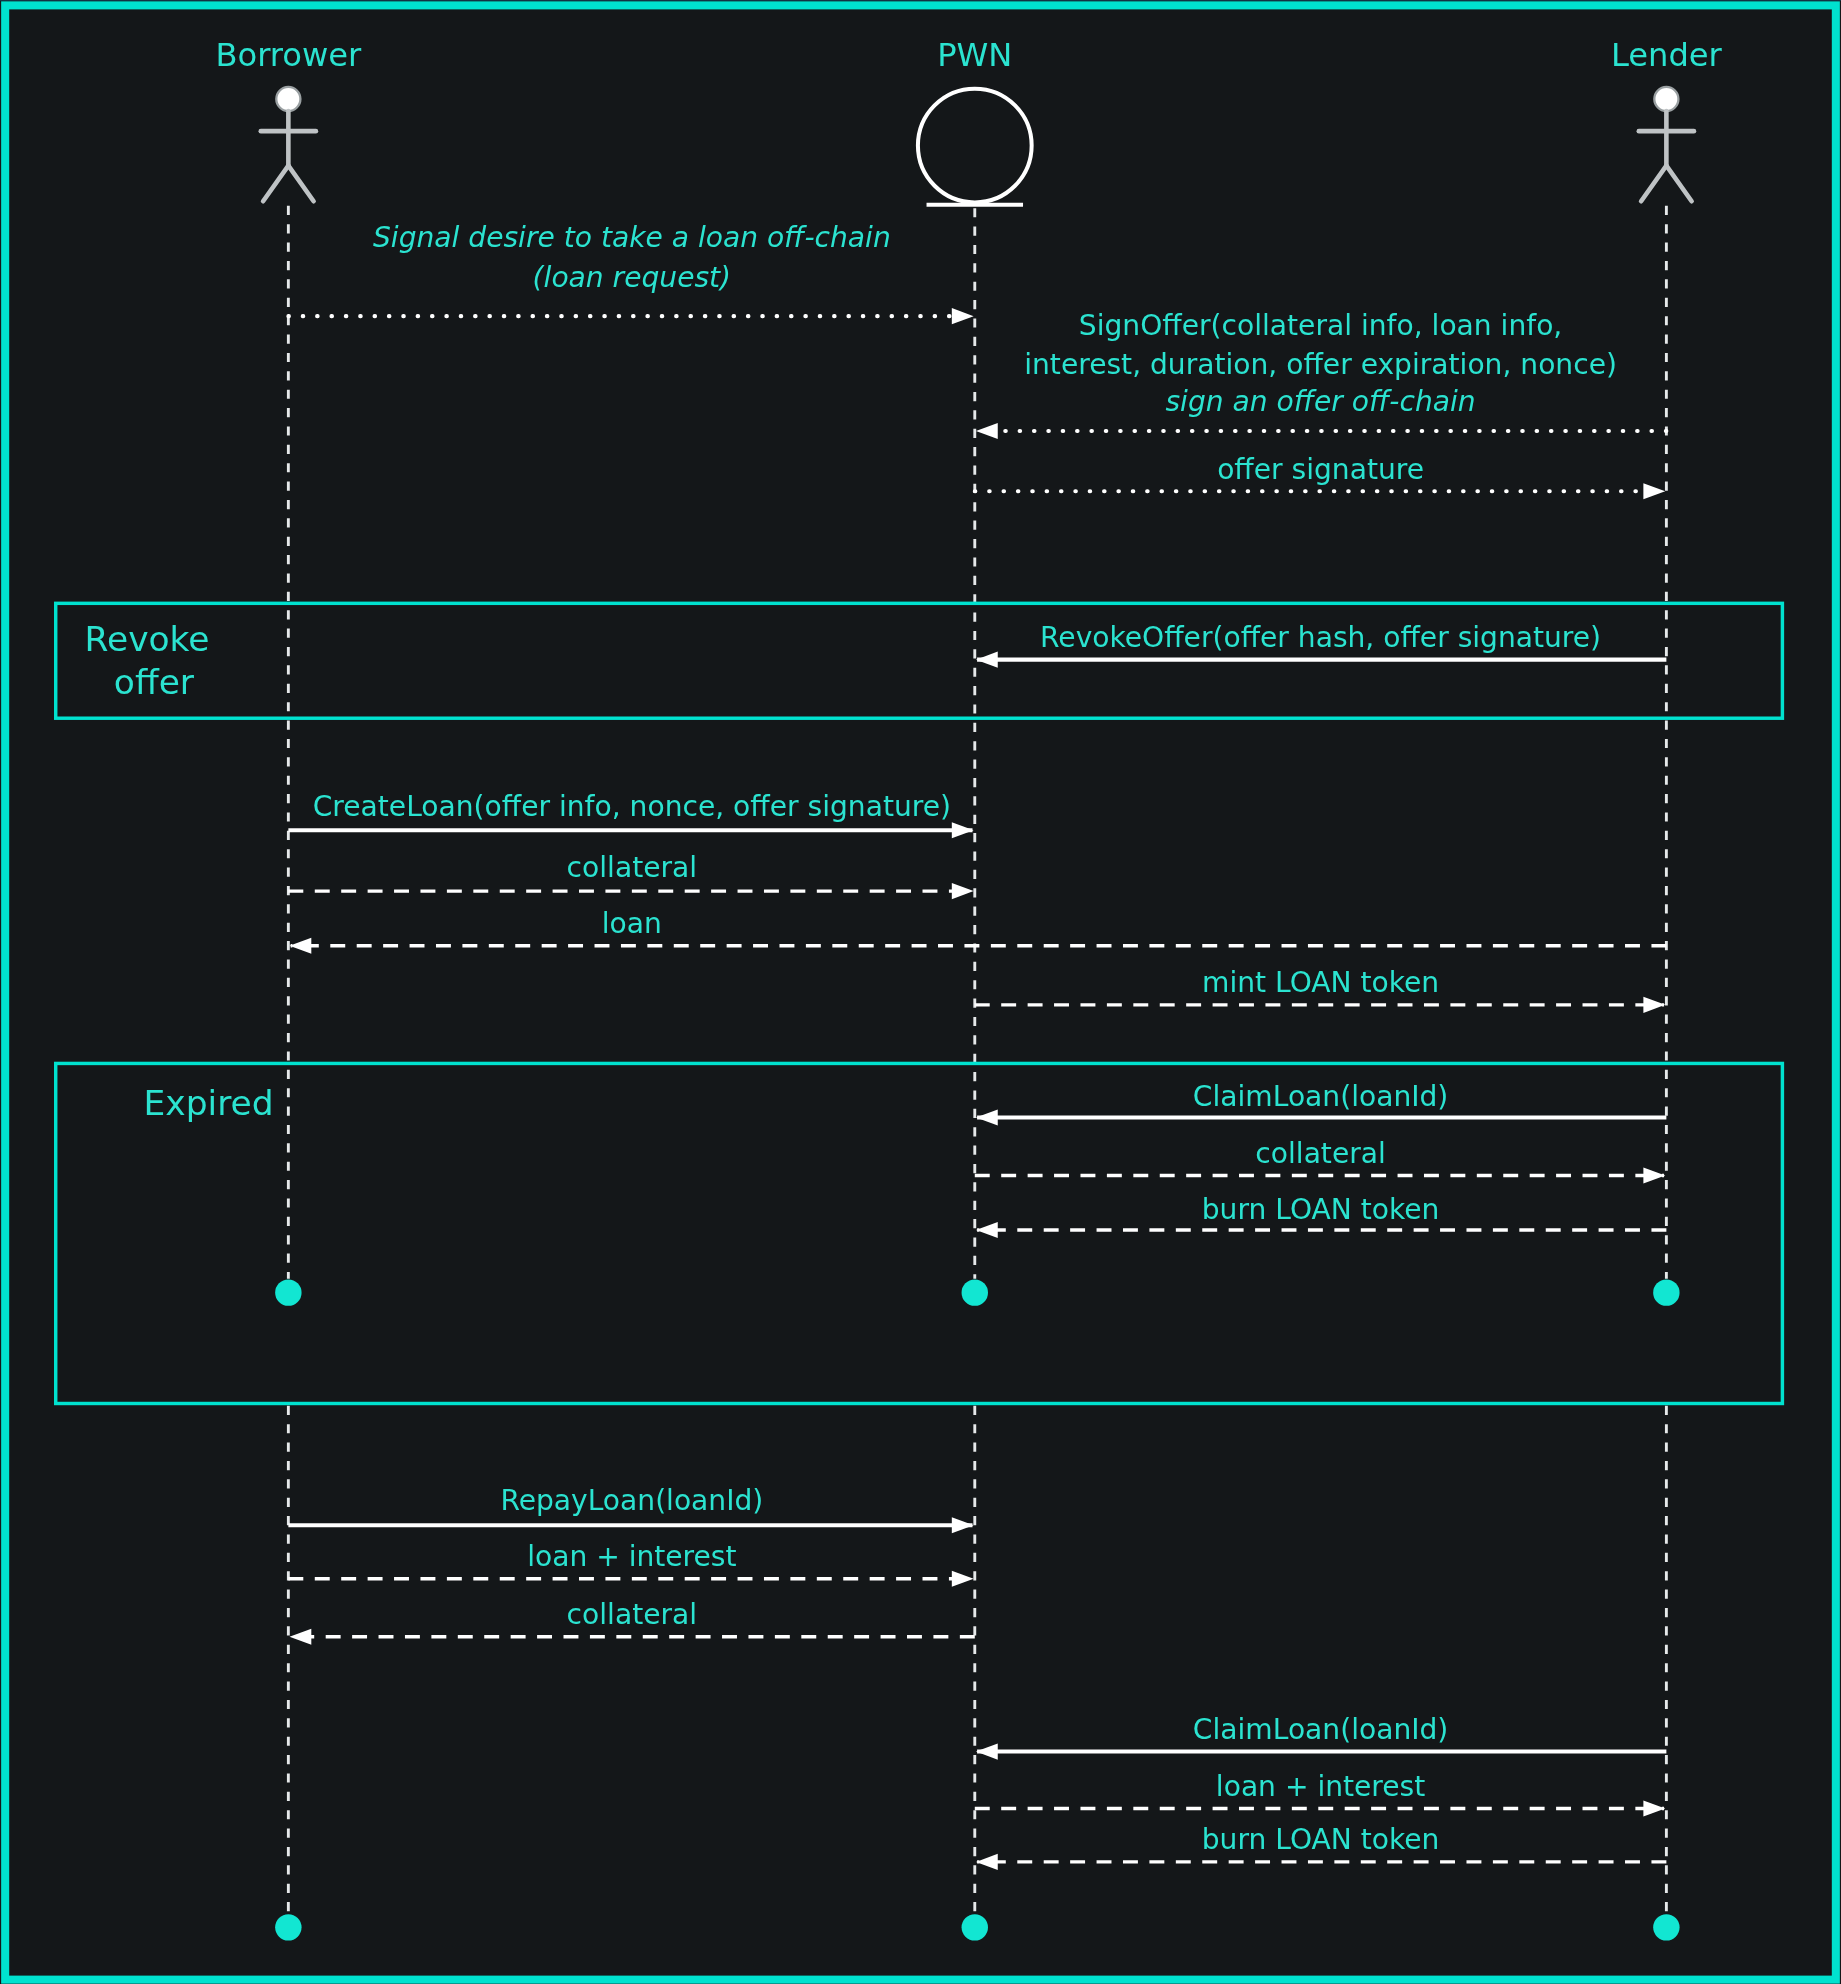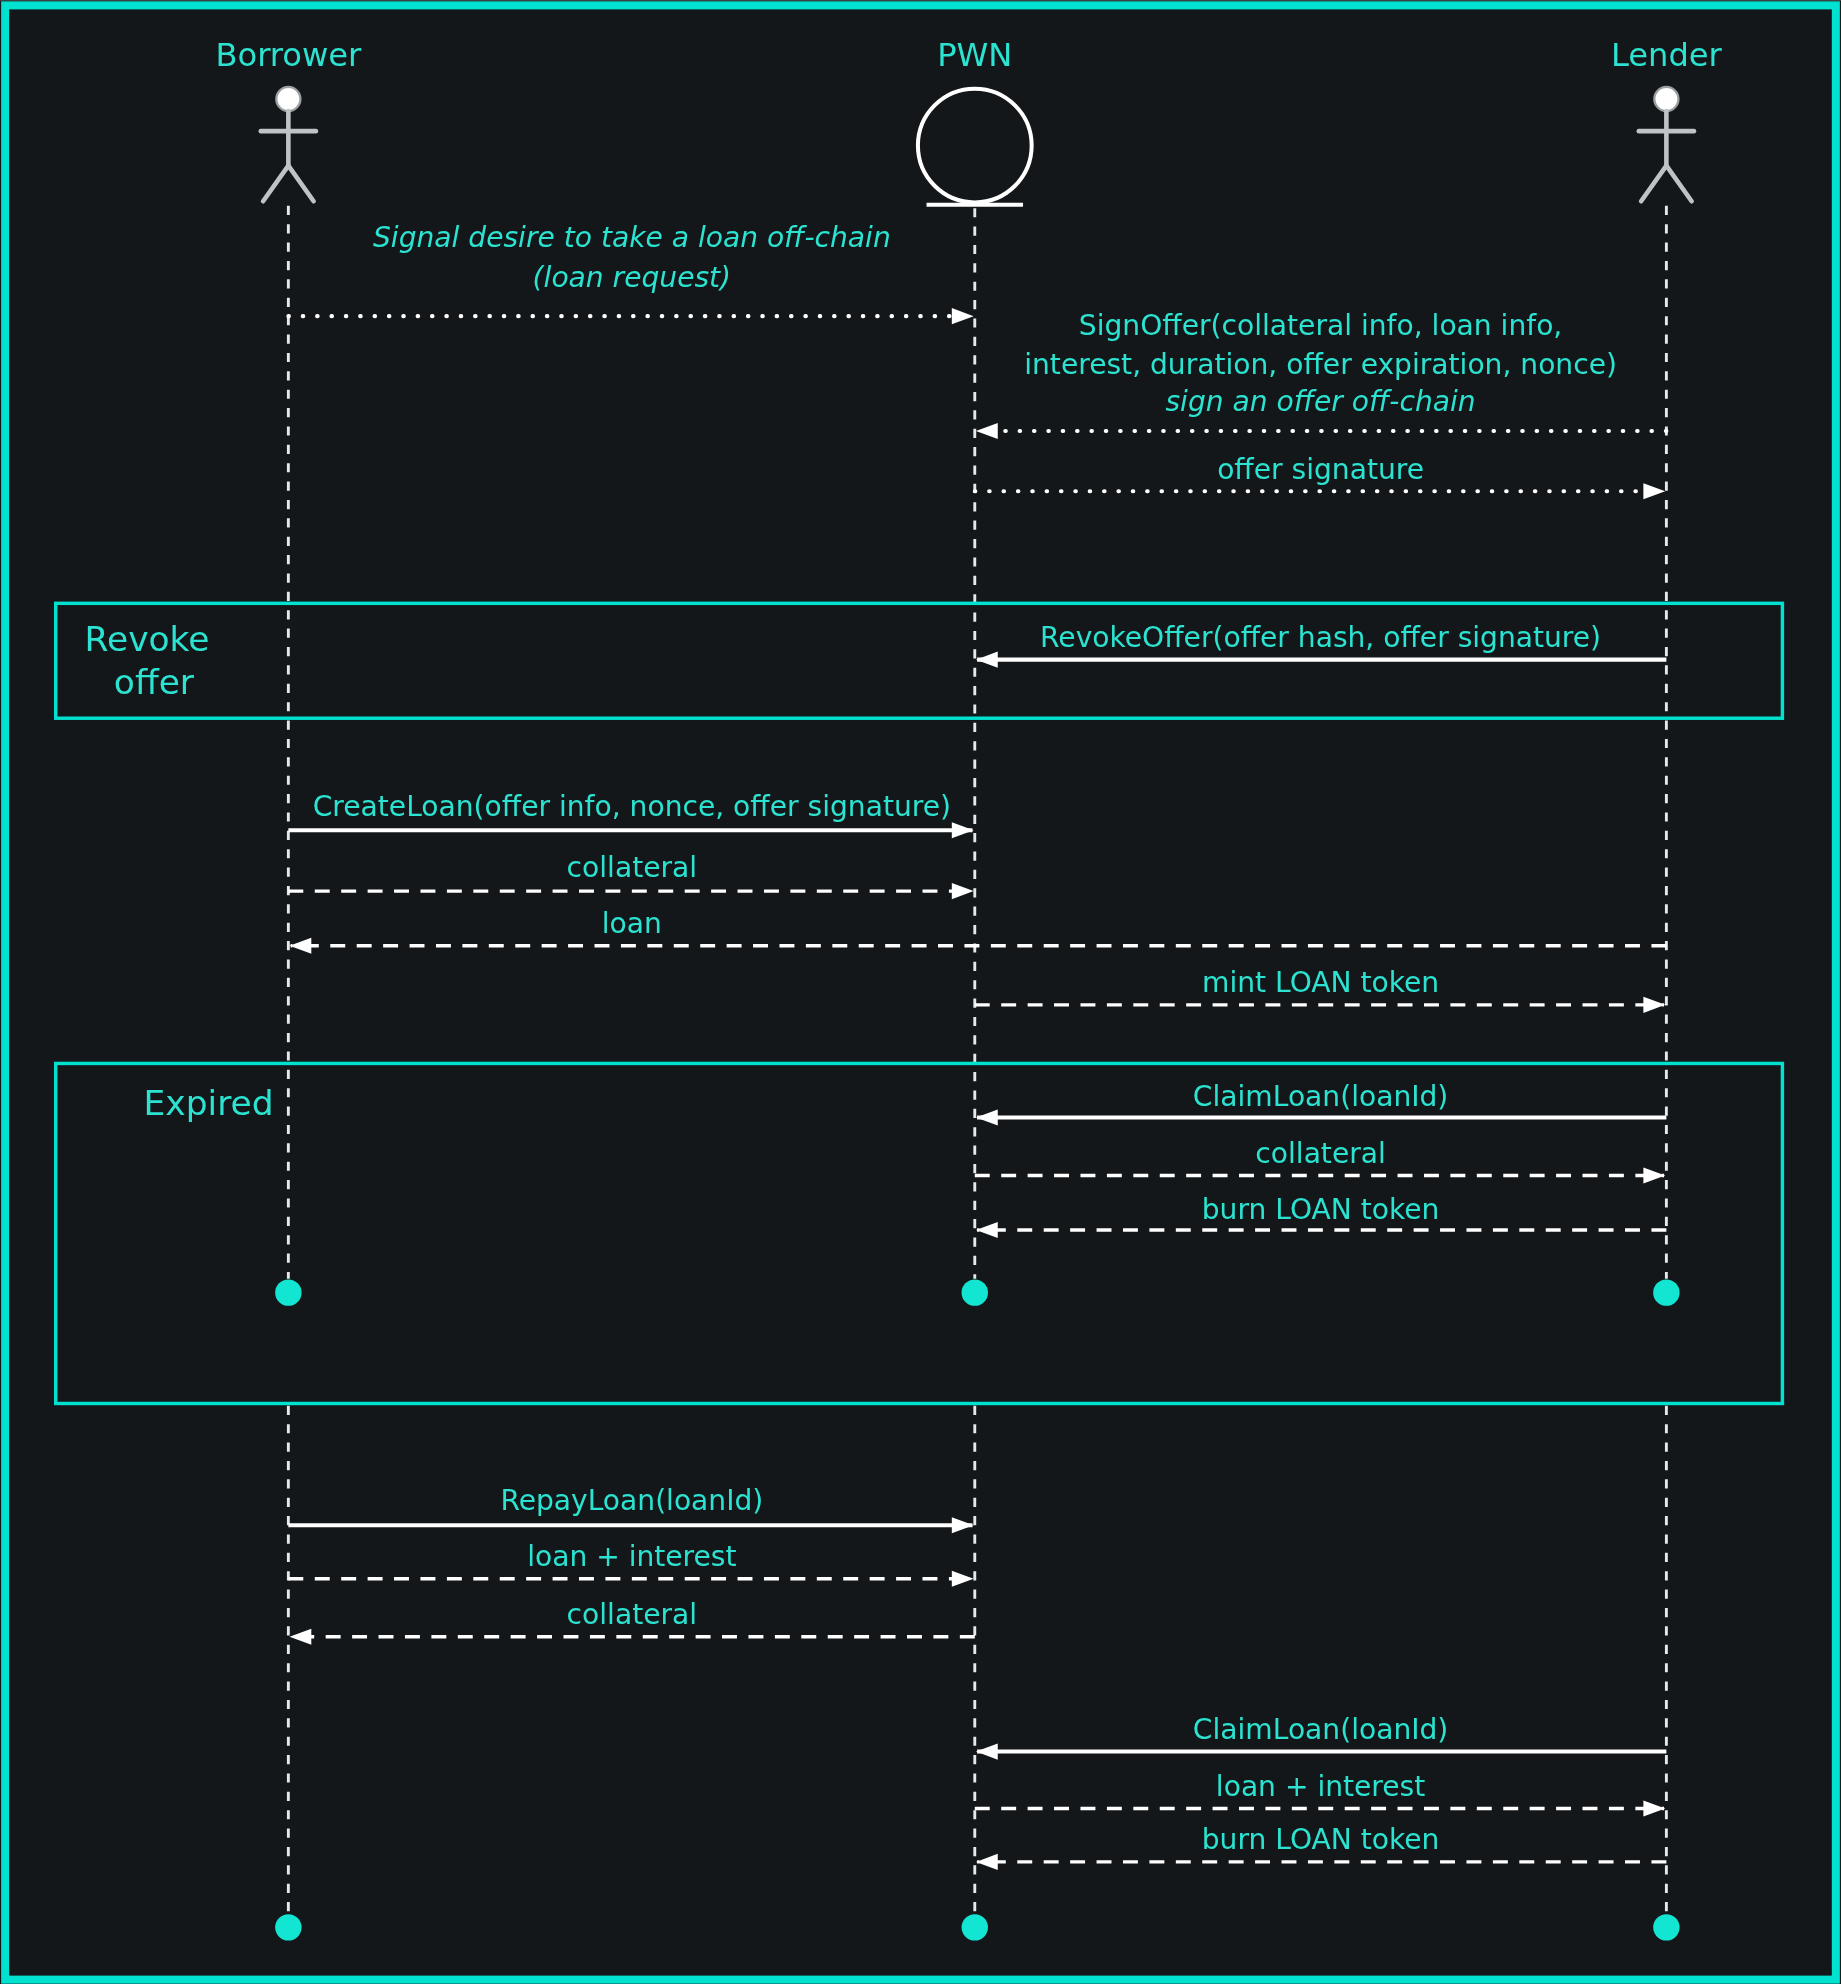--- a/index.html
+++ b/index.html
@@ -1,20 +1,20 @@
 <!DOCTYPE html>
 <html style="font-size:9.2px"><head>
 <meta charset="utf-8">
 <style>
   html, body { margin: 0; padding: 0; background: #0c0f10; }
   #stage {
     position: relative;
     width: 1841px;
     height: 1985px;
-    background: #e5e5e5;
+    background: #0ea5e9;
     font-family: "DejaVu Sans", "Liberation Sans", sans-serif;
   }
   svg { display: block; }
   text {
     font-family: "DejaVu Sans", "Liberation Sans", sans-serif;
     fill: #2be3d0;
   }
   .msg-text   { font-size: 49px; text-anchor: middle; }
   .actor-text { font-size: 56px; text-anchor: middle; }
   .frame-text { font-size: 60px; text-anchor: middle; }

